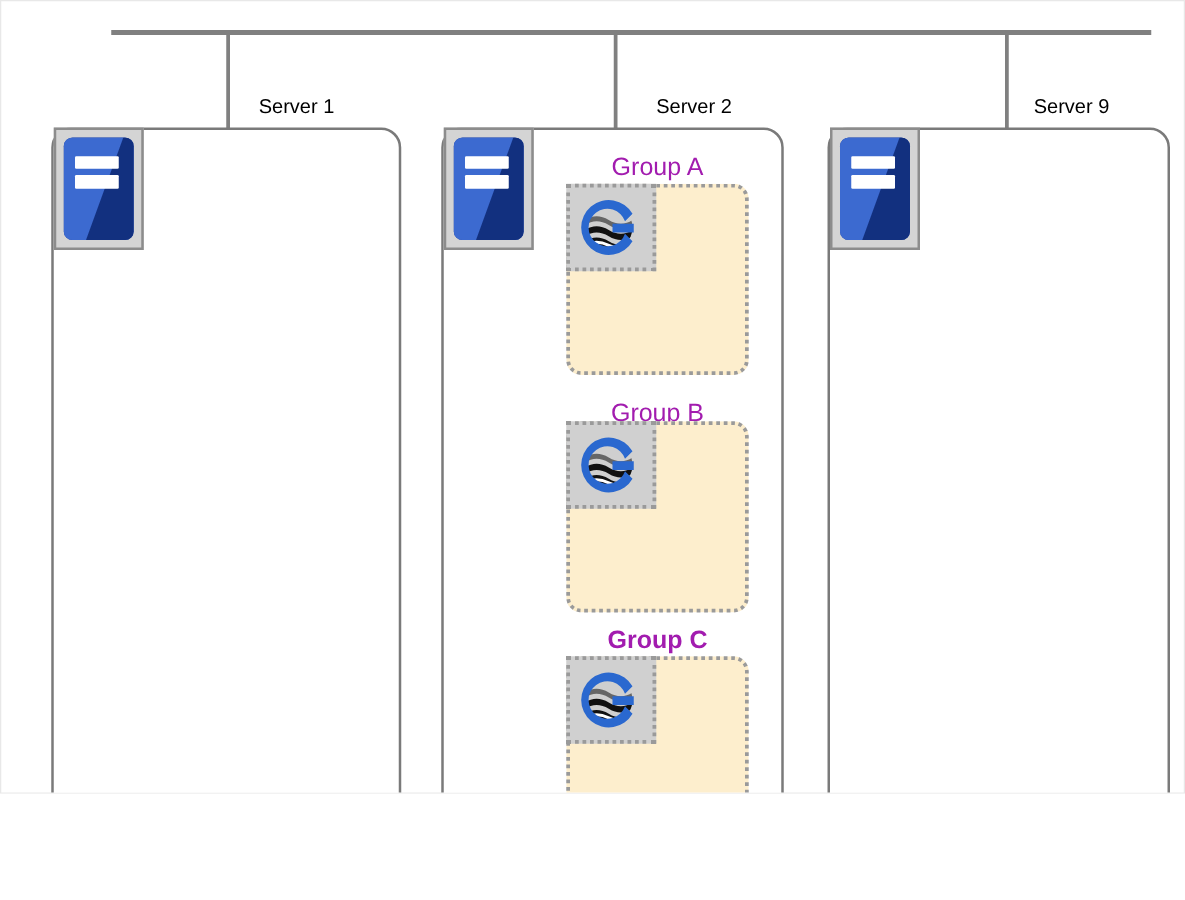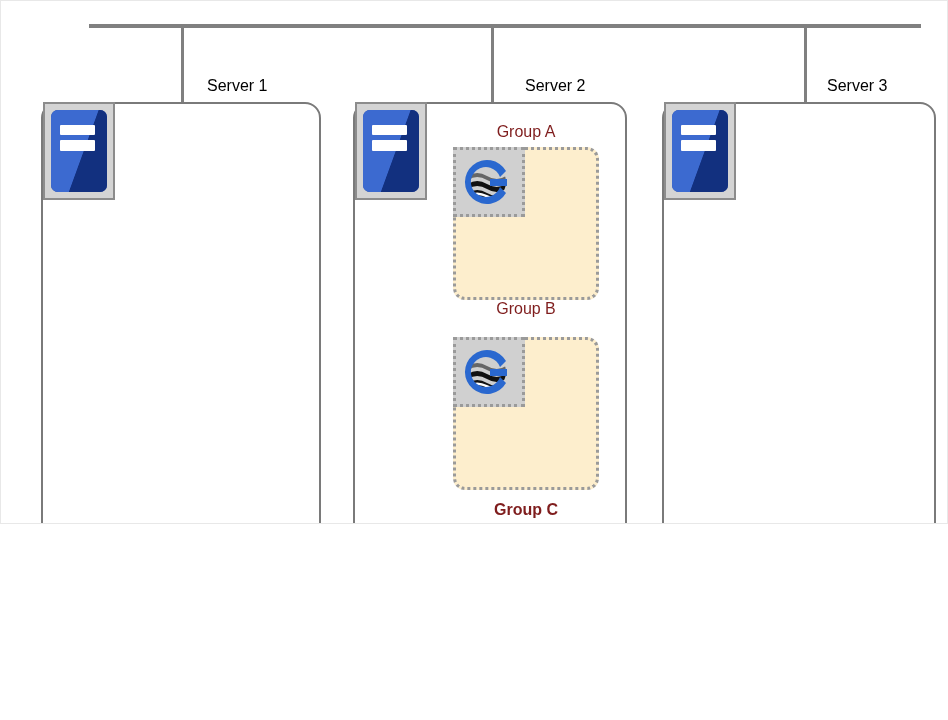--- a/index.html
+++ b/index.html
@@ -6,21 +6,21 @@
     margin: 0;
     padding: 0;
     background: #ffffff;
   }
   body {
     font-family: "Liberation Sans", sans-serif;
   }
   #canvas {
     position: relative;
     width: 948px;
-    height: 524px;
+    height: 635px;
     background: #ffffff;
     border: 1px solid #e8e8e8;
     box-sizing: border-box;
     overflow: hidden;
   }
 
   
   .bus-line {
     position: absolute;
     background: #808080;
@@ -94,22 +94,22 @@
   
   .group-box {
     position: absolute;
     border: 3px dotted #9a9a9a;
     border-radius: 12px;
     background: #fdeecd;
     box-sizing: border-box;
   }
   .group-label {
     position: absolute;
-    font-size: 16px;
-    color: #7f1d1d;
+    font-size: 20px;
+    color: #a21caf;
     white-space: nowrap;
     text-align: center;
   }
 
   
   .gf-icon {
     position: absolute;
     width: 72px;
     height: 70px;
     background: #d0d0d0;
@@ -170,21 +170,21 @@
         <path d="M8 22 q9 -6 19 0 q10 6 19 0 v4 q-9 6 -19 0 q-10 -6 -19 0 z" fill="#666666"></path>
         <path d="M8 30 q9 -6 19 0 q10 6 19 0 v5 q-9 6 -19 0 q-10 -6 -19 0 z" fill="#111111"></path>
         <path d="M8 39 q9 -6 19 0 q10 6 19 0 v10 h-38 z" fill="#111111"></path>
         <path d="M8 41 q9 -5 19 0 q10 5 19 0 v2.5 q-9 5 -19 0 q-10 -5 -19 0 z" fill="#ffffff"></path>
       </g>
       <path d="M46 17 A22 22 0 1 0 46 39 L40 33 A15 15 0 1 1 40 23 Z" fill="#2a68cf"></path>
       <rect x="30" y="25" width="17" height="7" fill="#2a68cf"></rect>
     </svg>
   </div>
 
-  <div class="group-label" style="left:452px; top:299px; width:146px;">Group B</div>
+  <div class="group-label" style="left:452px; top:319px; width:146px;">Group B</div>
   <div class="group-box" style="left:452px; top:336px; width:146px; height:153px;"></div>
   <div class="gf-icon" style="left:452px; top:336px;">
     <svg width="58" height="56" viewBox="0 0 58 56">
       <circle cx="27" cy="28" r="19" fill="#cfcfcf"></circle>
       <g clip-path="url(#gfclipB)">
         <clipPath id="gfclipB">
             <circle cx="27" cy="28" r="19"></circle>
           </clipPath>
         <path d="M8 22 q9 -6 19 0 q10 6 19 0 v4 q-9 6 -19 0 q-10 -6 -19 0 z" fill="#666666"></path>
         <path d="M8 30 q9 -6 19 0 q10 6 19 0 v5 q-9 6 -19 0 q-10 -6 -19 0 z" fill="#111111"></path>
@@ -217,21 +217,21 @@
 
 
   <div class="server-icon" style="left:354px; top:101px;">
     <div class="body">
       <div class="sheen"></div>
       <div class="bar bar1"></div>
       <div class="bar bar2"></div>
     </div>
   </div>
 
-  <div class="server-label" style="left:826px; top:76px;">Server 3</div>
+  <div class="server-label" style="left:826px; top:76px;">Server 9</div>
   <div class="server-panel" style="left:661px; top:101px; width:274px; height:594px;"></div>
   <div class="server-icon" style="left:663px; top:101px;">
     <div class="body">
       <div class="sheen"></div>
       <div class="bar bar1"></div>
       <div class="bar bar2"></div>
     </div>
   </div>
 
 </div>

